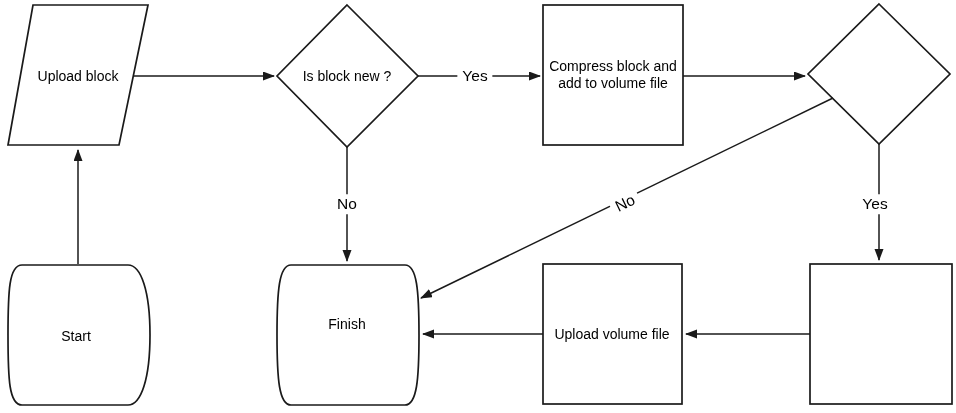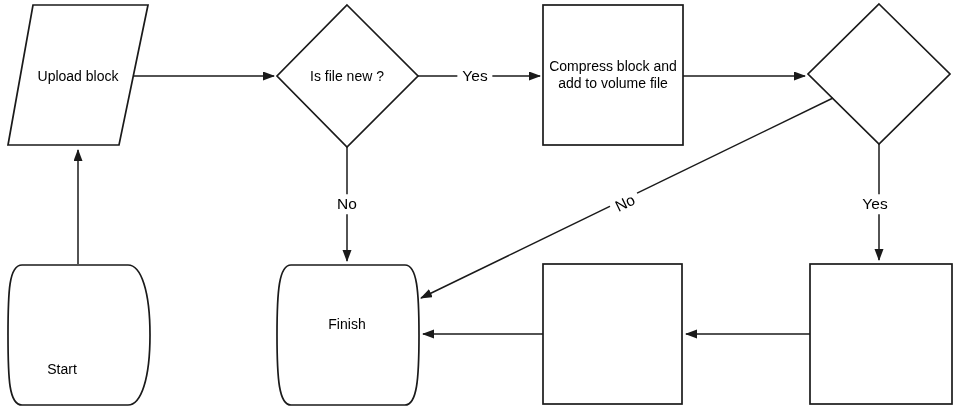--- a/index.html
+++ b/index.html
@@ -83,24 +83,25 @@
     <line class="edge-line" x1="418" y1="76" x2="540" y2="76" marker-end="url(#arrow)"></line>
     <line class="edge-line" x1="347" y1="147" x2="347" y2="261" marker-end="url(#arrow)"></line>
     <line class="edge-line" x1="683" y1="76" x2="805" y2="76" marker-end="url(#arrow)"></line>
     <line class="edge-line" x1="879" y1="144" x2="879" y2="260" marker-end="url(#arrow)"></line>
     <line class="edge-line" x1="833" y1="98" x2="421" y2="298" marker-end="url(#arrow)"></line>
     <line class="edge-line" x1="810" y1="334" x2="686" y2="334" marker-end="url(#arrow)"></line>
     <line class="edge-line" x1="543" y1="334" x2="423" y2="334" marker-end="url(#arrow)"></line>
   </svg>
 
   <div class="node-label" style="left:78px; top:76px;">Upload block</div>
-  <div class="node-label" style="left:347px; top:76px;">Is file new ?</div>
+  <div class="node-label" style="left:347px; top:76px;">Is block new ?</div>
   <div class="node-label" style="left:613px; top:75px;">Compress block and
 add to volume file</div>
-  <div class="node-label" style="left:62px; top:336px;margin-top:33px;">Start</div>
+  <div class="node-label" style="left:76px; top:336px;">Start</div>
   <div class="node-label" style="left:347px; top:324px;">Finish</div>
+  <div class="node-label" style="left:612px; top:334px;">Upload volume file</div>
 
   <div class="edge-label" style="left:475px; top:76px;">Yes</div>
   <div class="edge-label" style="left:347px; top:204px;">No</div>
   <div class="edge-label" style="left:875px; top:204px;">Yes</div>
   <div class="edge-label rotated" style="left:625px; top:203px;">No</div>
 
 </div>
 
 </body></html>

